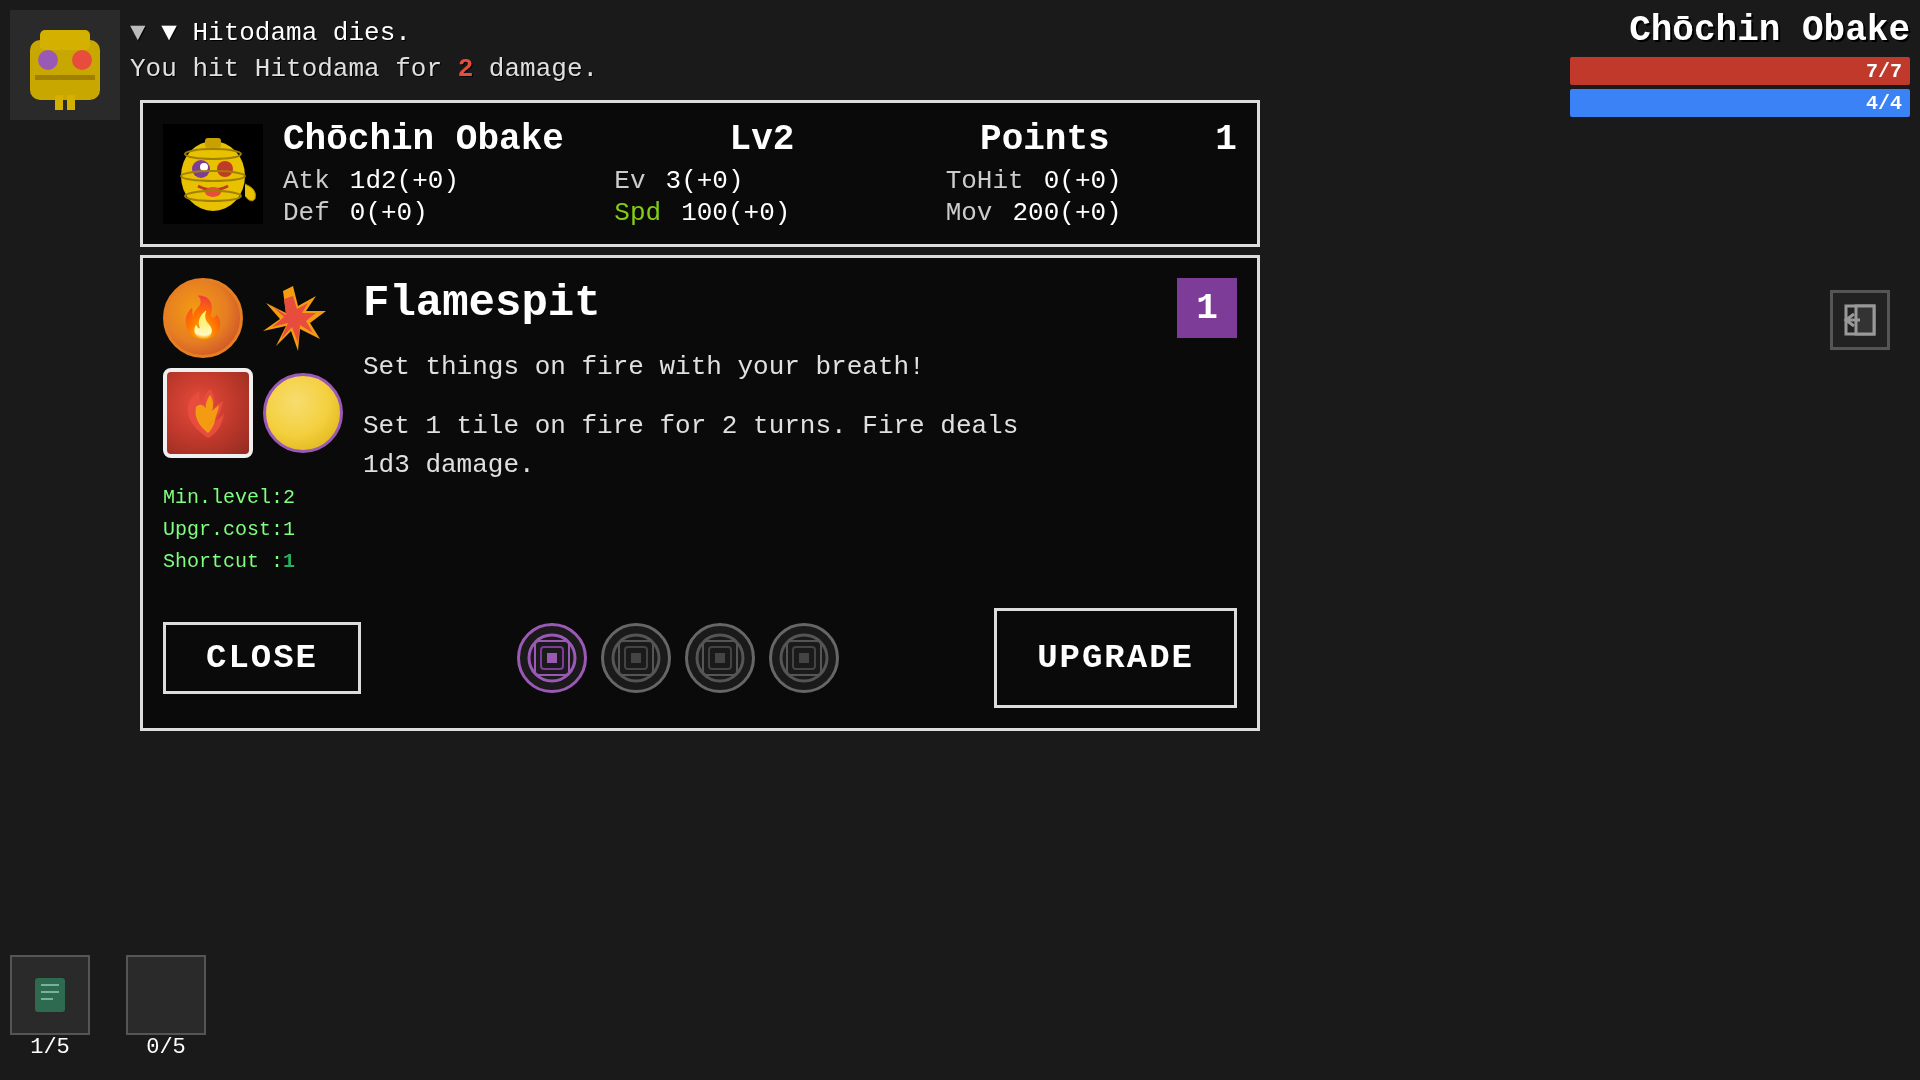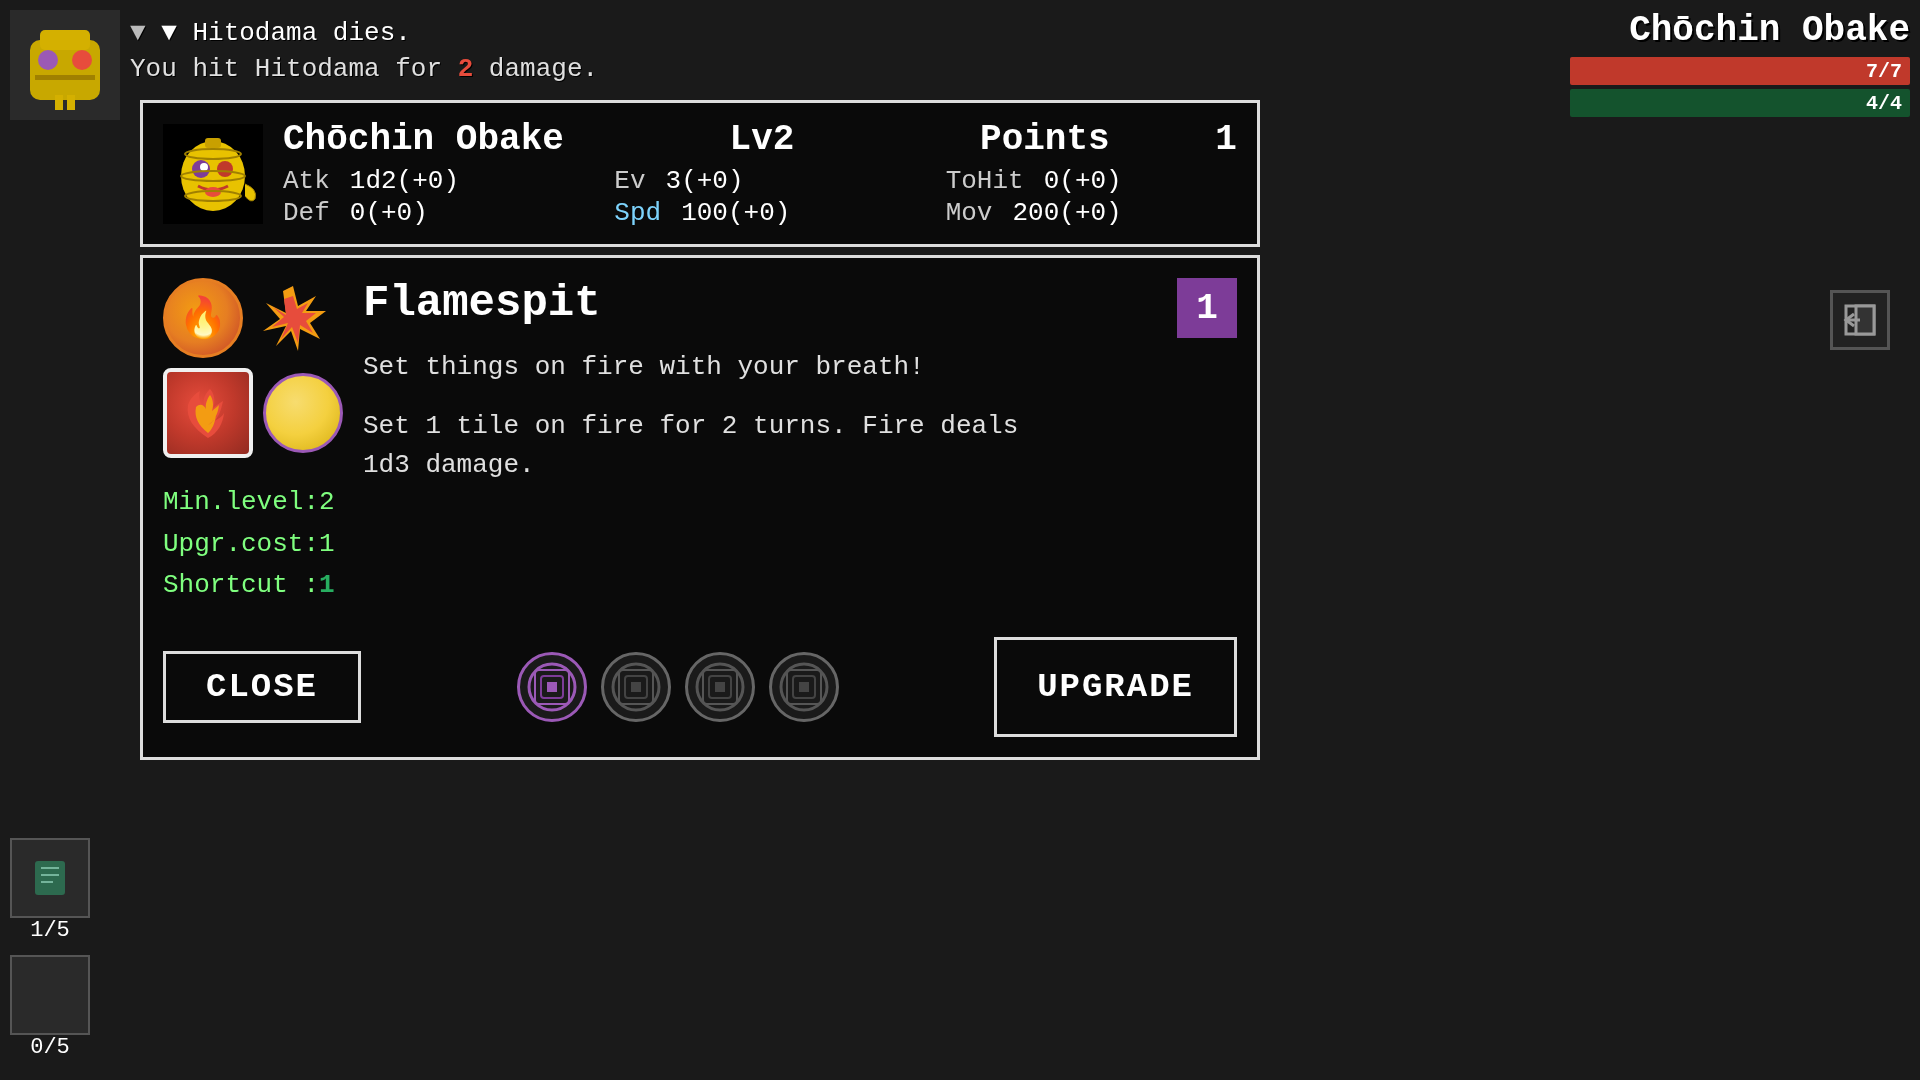--- a/index.html
+++ b/index.html
@@ -57,21 +57,21 @@
       display: flex;
       align-items: center;
       justify-content: flex-end;
       padding-right: 8px;
       color: #fff;
       font-size: 20px;
       font-weight: bold;
     }
 
     .hp-bar.health { background: #c0392b; }
-    .hp-bar.mana { background: #14532d; }
+    .hp-bar.mana { background: #3b82f6; }
 
     
     .log-area {
       position: absolute;
       top: 15px;
       left: 130px;
       right: 400px;
     }
 
     .log-line {
@@ -219,21 +219,21 @@
     }
 
     .ability-desc {
       font-size: 26px;
       color: #e0e0e0;
       line-height: 1.5;
     }
 
     .ability-meta {
       margin-top: 20px;
-      font-size: 26px;
+      font-size: 20px;
       color: #7fff7f;
       line-height: 1.6;
     }
 
     
     .bottom-bar {
       display: flex;
       align-items: center;
       justify-content: space-between;
       margin-top: 20px;
@@ -284,23 +284,22 @@
     .skill-slot.active {
       border-color: #9b59b6;
     }
 
     
     .bottom-left-icons {
       position: absolute;
       bottom: 20px;
       left: 10px;
       display: flex;
-      gap: 12px;
+      gap: 36px;
       align-items: flex-end;
-      flex-direction: column;
     }
 
     .inv-item {
       width: 80px;
       height: 80px;
       background: #2a2a2a;
       border: 2px solid #555;
       display: flex;
       align-items: center;
       justify-content: center;
@@ -440,21 +439,21 @@
         </div>
         <div class="stat-entry">
           <span style="color:#ccc;">ToHit</span>
           <span style="color:#fff;">0(+0)</span>
         </div>
         <div class="stat-entry">
           <span style="color:#ccc;">Def</span>
           <span style="color:#fff;">0(+0)</span>
         </div>
         <div class="stat-entry">
-          <span style="color:#7dd3fc;">Spd</span>
+          <span style="color:#84cc16;">Spd</span>
           <span style="color:#fff;">100(+0)</span>
         </div>
         <div class="stat-entry">
           <span style="color:#ccc;">Mov</span>
           <span style="color:#fff;">200(+0)</span>
         </div>
       </div>
     </div>
   </div>
 

